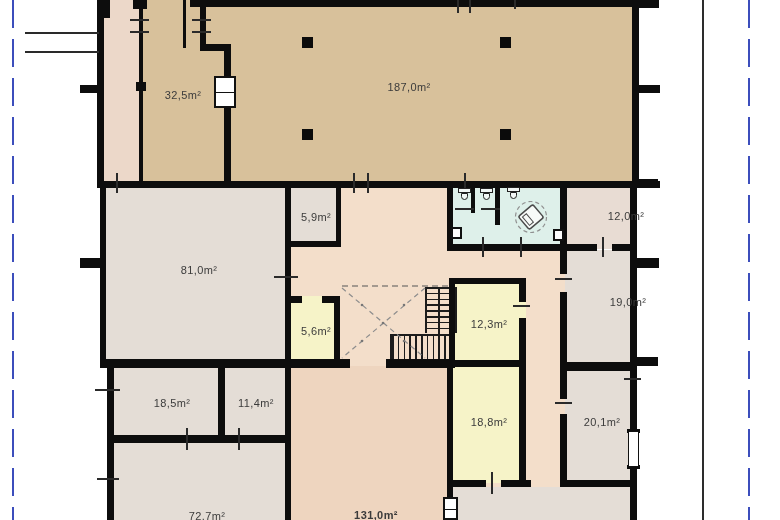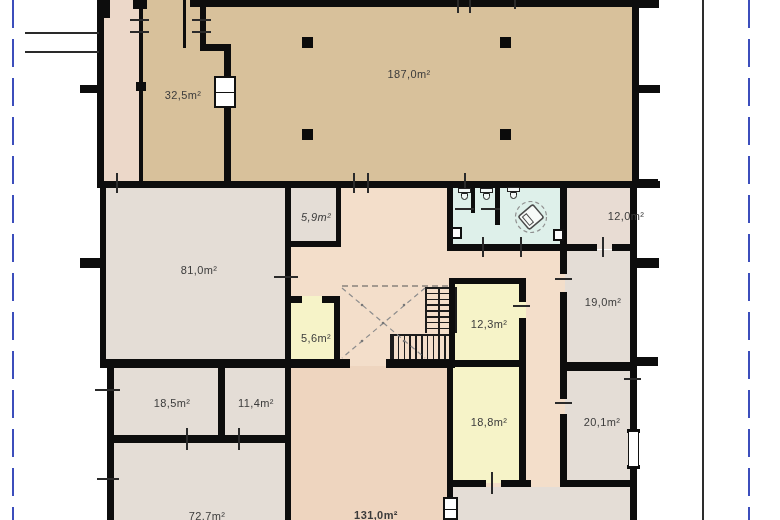--- a/index.html
+++ b/index.html
@@ -189,26 +189,26 @@
   <div class="toilet" style="left:480px;top:188px;">
       <span class="tank"></span>
       <span class="bowl"></span>
     </div>
   <div class="toilet" style="left:507px;top:187px;">
       <span class="tank"></span>
       <span class="bowl"></span>
     </div>
 
   <span class="lbl" style="left:183px;top:95px;">32,5m²</span>
-  <span class="lbl" style="left:409px;top:74px;">187,0m²</span>
-  <span class="lbl" style="left:316px;top:217px;font-style:italic;">5,9m²</span>
+  <span class="lbl" style="left:409px;top:87px;">187,0m²</span>
+  <span class="lbl" style="left:316px;top:217px;">5,9m²</span>
   <span class="lbl" style="left:626px;top:216px;">12,0m²</span>
   <span class="lbl" style="left:199px;top:270px;">81,0m²</span>
-  <span class="lbl" style="left:603px;top:302px;">19,0m²</span>
-  <span class="lbl" style="left:316px;top:338px;">5,6m²</span>
+  <span class="lbl" style="left:628px;top:302px;">19,0m²</span>
+  <span class="lbl" style="left:316px;top:331px;">5,6m²</span>
   <span class="lbl" style="left:489px;top:324px;">12,3m²</span>
   <span class="lbl" style="left:172px;top:403px;">18,5m²</span>
   <span class="lbl" style="left:256px;top:403px;">11,4m²</span>
   <span class="lbl" style="left:489px;top:422px;">18,8m²</span>
   <span class="lbl" style="left:602px;top:422px;">20,1m²</span>
   <span class="lbl" style="left:207px;top:516px;">72,7m²</span>
   <span class="lbl" style="left:376px;top:515px;font-weight:bold;">131,0m²</span>
 
   <div class="boundary" style="left:12px;"></div>
   <div class="boundary" style="left:748px;"></div>

